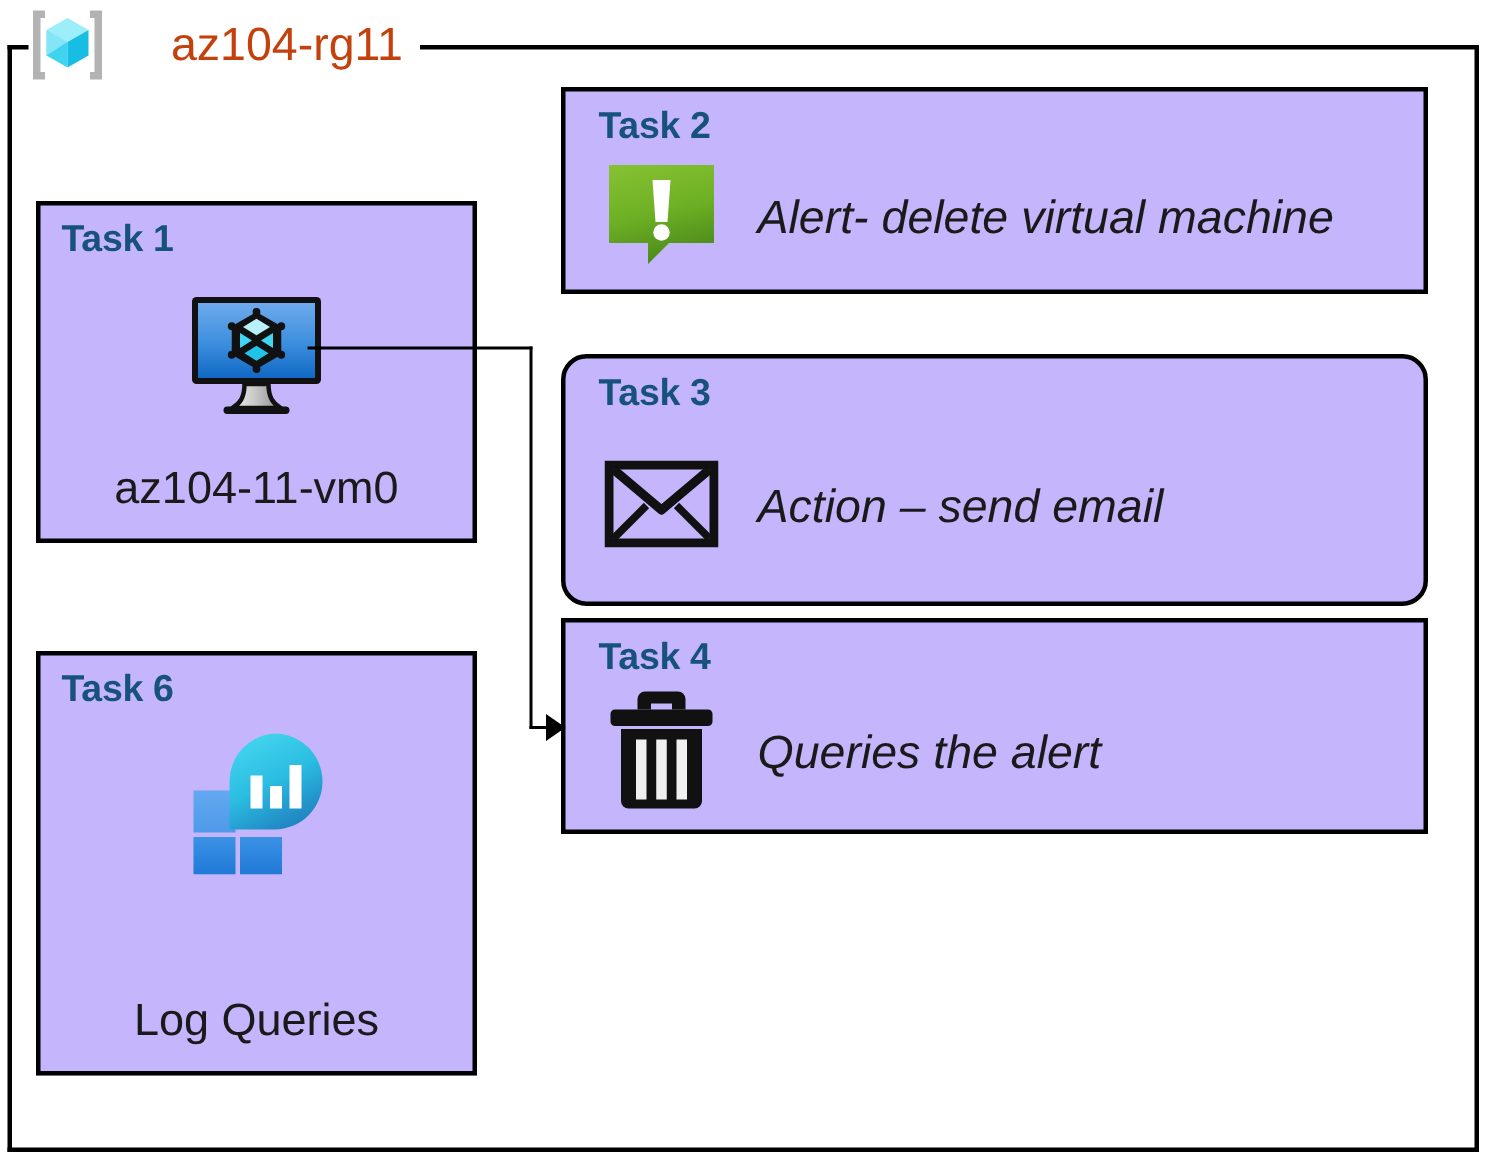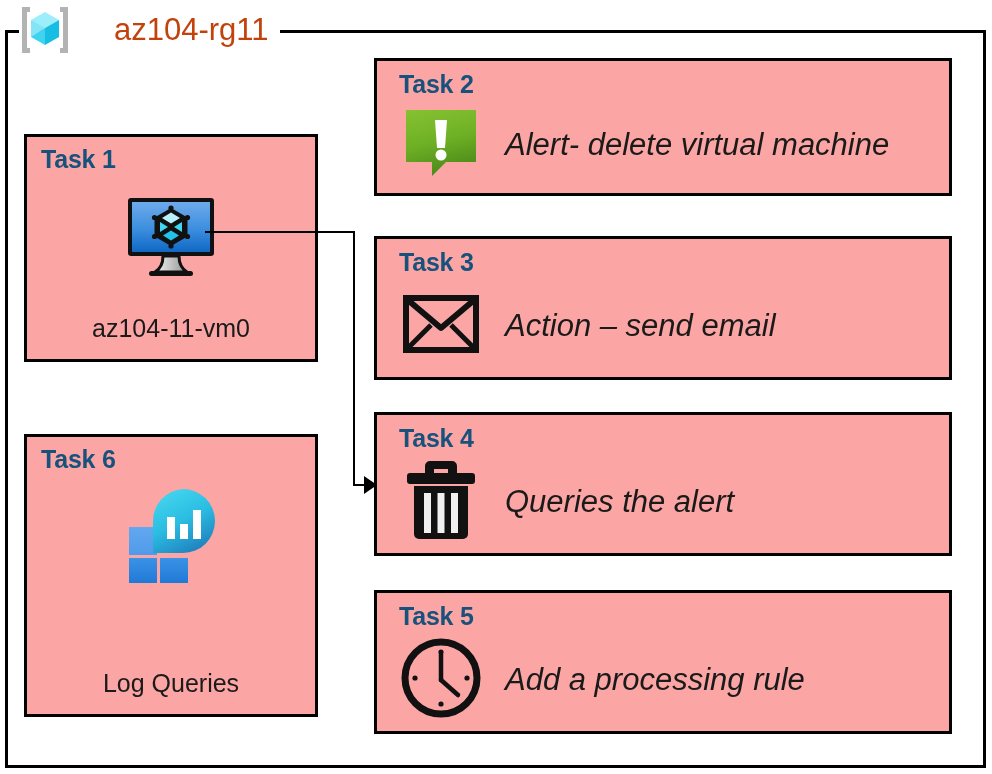--- a/index.html
+++ b/index.html
@@ -72,21 +72,21 @@
     color: #c2410c;
     font-weight: 400;
     letter-spacing: 0px;
     white-space: nowrap;
     margin-left: 32px;
   }
 
   
   .card {
     position: absolute;
-    background: #fca5a5;
+    background: #c4b5fd;
     border: 3px solid #000;
     box-sizing: border-box;
   }
   .card-title {
     position: absolute;
     font-size: 25px;
     font-weight: bold;
     color: #17527d;
     letter-spacing: -0.2px;
     white-space: nowrap;
@@ -99,21 +99,21 @@
     left: 0; right: 0;
     top: 58px;
     display: flex;
     justify-content: center;
   }
   .card-big .big-label {
     position: absolute;
     left: 0; right: 0;
     bottom: 16px;
     text-align: center;
-    font-size: 25px;
+    font-size: 30px;
     color: #1a1a1a;
     white-space: nowrap;
   }
 
   
   .card-wide .card-title { left: 22px; top: 9px; }
   .card-wide .row {
     position: absolute;
     left: 22px;
     top: 42px;
@@ -283,21 +283,21 @@
             <path d="M4 6 h70 v52 h-30 l-14 14 v-14 h-26 z" fill="url(#grnAlert)"></path>
             <path d="M33 16 h12 l-2 28 h-8 z" fill="#ffffff"></path>
             <circle cx="39" cy="51" r="5.5" fill="#ffffff"></circle>
           </svg>
         </span>
       </span>
       <span class="row-label">Alert- delete virtual machine</span>
     </div>
   </div>
 
-  <div class="card card-wide" style="left:374px; top:236px; width:578px; height:144px;">
+  <div class="card card-wide" style="left:374px; top:236px; width:578px; height:168px;border-radius:17px;">
     <div class="card-title">Task 3</div>
     <div class="row">
       <span class="row-icon">
         <span>
           <svg width="76" height="58" viewBox="0 0 76 58" xmlns="http://www.w3.org/2000/svg">
             <rect x="3" y="3" width="70" height="52" fill="none" stroke="#111" stroke-width="6"></rect>
             <path d="M6 6 L38 33 L70 6" fill="none" stroke="#111" stroke-width="6" stroke-linejoin="round"></path>
             <path d="M6 52 L28 30" fill="none" stroke="#111" stroke-width="5"></path>
             <path d="M70 52 L48 30" fill="none" stroke="#111" stroke-width="5"></path>
           </svg>
@@ -323,38 +323,19 @@
             <rect x="19" y="36" width="7" height="40" fill="#f0f0f0"></rect>
             <rect x="32.5" y="36" width="7" height="40" fill="#f0f0f0"></rect>
             <rect x="46" y="36" width="7" height="40" fill="#f0f0f0"></rect>
           </svg>
         </span>
       </span>
       <span class="row-label">Queries the alert</span>
     </div>
   </div>
 
-  <div class="card card-wide" style="left:374px; top:590px; width:578px; height:144px;">
-    <div class="card-title">Task 5</div>
-    <div class="row">
-      <span class="row-icon">
-        <span>
-          <svg width="82" height="82" viewBox="0 0 82 82" xmlns="http://www.w3.org/2000/svg">
-            <circle cx="41" cy="41" r="36" fill="none" stroke="#111" stroke-width="7"></circle>
-            <circle cx="41" cy="15" r="2.6" fill="#111"></circle>
-            <circle cx="67" cy="41" r="2.6" fill="#111"></circle>
-            <circle cx="41" cy="67" r="2.6" fill="#111"></circle>
-            <circle cx="15" cy="41" r="2.6" fill="#111"></circle>
-            <path d="M41 17 L41 43" fill="none" stroke="#111" stroke-width="4.5" stroke-linecap="round"></path>
-            <path d="M41 43 L58 58" fill="none" stroke="#111" stroke-width="4.5" stroke-linecap="round"></path>
-          </svg>
-        </span>
-      </span>
-      <span class="row-label">Add a processing rule</span>
-    </div>
-  </div>
 
   <div class="conn" id="conn-h1"></div>
   <div class="conn" id="conn-v1"></div>
   <div class="conn" id="conn-h2"></div>
   <div id="conn-arrow"></div>
 
 </div>
 
 </body></html>

